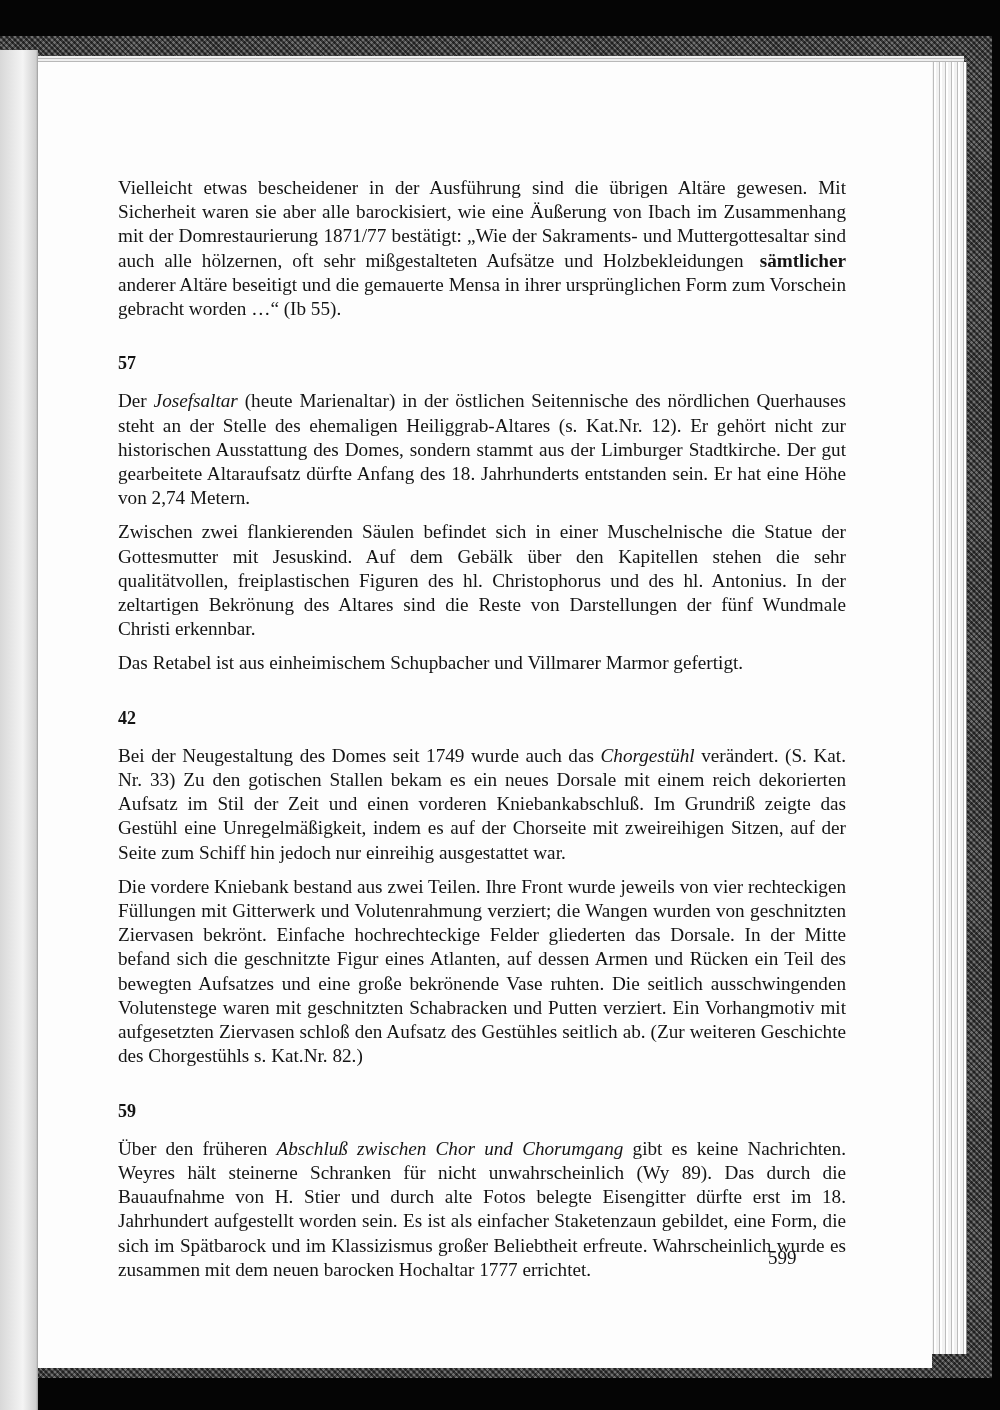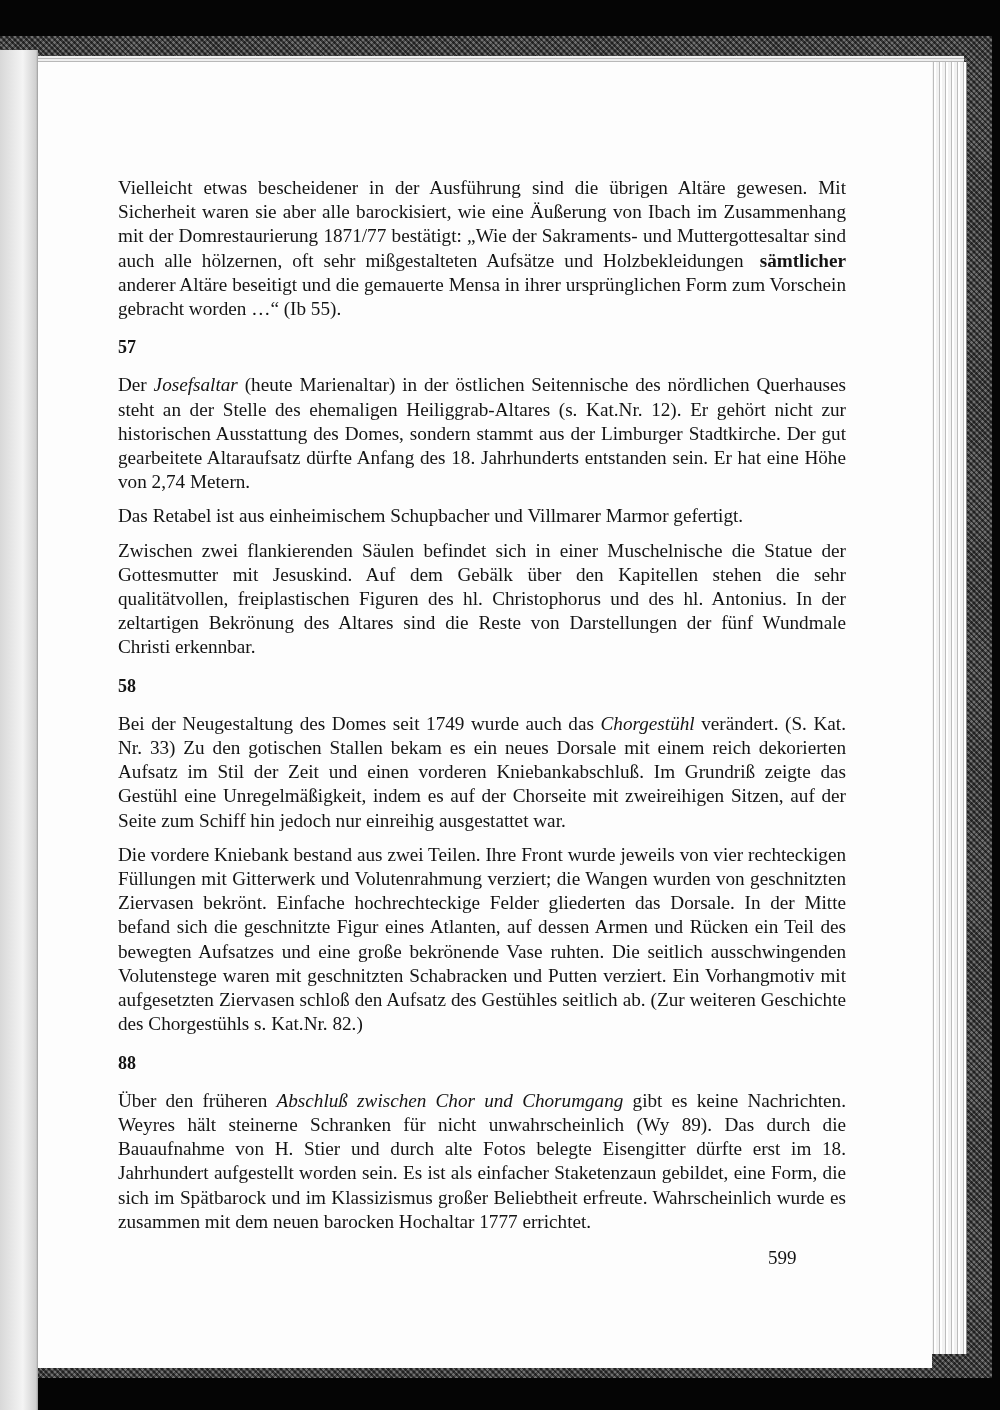--- a/index.html
+++ b/index.html
@@ -70,21 +70,21 @@
       line-height: 24.2px;
       color: #141414;
       text-align: justify;
       hyphens: manual;
     }
     .content p {
       margin: 0 0 10px 0;
     }
     .content .num {
       font-weight: bold;
-      margin: 14px 0 14px 0;
+      margin: 30px 0 14px 0;
       font-size: 18px;
     }
     .content em {
     }
     .content strong {
       font-weight: bold;
       margin-left: 6px;
     }
     .page-number {
       position: absolute;
@@ -102,25 +102,25 @@
 <div class="edges"></div>
 <div class="spine"></div>
 
 <div class="page">
   <div class="content">
 
     <p><span>Vielleicht etwas bescheidener in der Ausführung sind die übrigen Altäre gewesen. Mit Sicherheit waren sie aber alle barockisiert, wie eine Äußerung von Ibach im Zusam­menhang mit der Domrestaurierung 1871/77 bestätigt: „Wie der Sakraments- und Muttergottesaltar sind auch alle hölzernen, oft sehr mißgestalteten Aufsätze und Holz­bekleidungen </span><strong>sämtlicher</strong><span> anderer Altäre beseitigt und die gemauerte Mensa in ihrer ur­sprünglichen Form zum Vorschein gebracht worden …“ (Ib 55).</span></p>
 
     <div class="num">57</div>
     <p><span>Der </span><em>Josefsaltar</em><span> (heute Marienaltar) in der östlichen Seitennische des nördlichen Quer­hauses steht an der Stelle des ehemaligen Heiliggrab-Altares (s. Kat.Nr. 12). Er gehört nicht zur historischen Ausstattung des Domes, sondern stammt aus der Limburger Stadtkirche. Der gut gearbeitete Altaraufsatz dürfte Anfang des 18. Jahrhunderts ent­standen sein. Er hat eine Höhe von 2,74 Metern.</span></p>
+    <p>Zwischen zwei flankierenden Säulen befindet sich in einer Muschelnische die Statue der Gottesmutter mit Jesuskind. Auf dem Gebälk über den Kapitellen stehen die sehr qualitätvollen, freiplastischen Figuren des hl. Christophorus und des hl. Antonius. In der zeltartigen Bekrönung des Altares sind die Reste von Darstellungen der fünf Wundmale Christi erkennbar.</p>
     <p>Das Retabel ist aus einheimischem Schupbacher und Villmarer Marmor gefertigt.</p>
-    <p>Zwischen zwei flankierenden Säulen befindet sich in einer Muschelnische die Statue der Gottesmutter mit Jesuskind. Auf dem Gebälk über den Kapitellen stehen die sehr qualitätvollen, freiplastischen Figuren des hl. Christophorus und des hl. Antonius. In der zeltartigen Bekrönung des Altares sind die Reste von Darstellungen der fünf Wundmale Christi erkennbar.</p>
 
-    <div class="num">58</div>
+    <div class="num">42</div>
     <p><span>Bei der Neugestaltung des Domes seit 1749 wurde auch das </span><em>Chorgestühl</em><span> verändert. (S. Kat. Nr. 33) Zu den gotischen Stallen bekam es ein neues Dorsale mit einem reich dekorierten Aufsatz im Stil der Zeit und einen vorderen Kniebankabschluß. Im Grundriß zeigte das Gestühl eine Unregelmäßigkeit, indem es auf der Chorseite mit zweireihigen Sitzen, auf der Seite zum Schiff hin jedoch nur einreihig ausgestattet war.</span></p>
     <p>Die vordere Kniebank bestand aus zwei Teilen. Ihre Front wurde jeweils von vier rechteckigen Füllungen mit Gitterwerk und Volutenrahmung verziert; die Wangen wurden von geschnitzten Ziervasen bekrönt. Einfache hochrechteckige Felder glieder­ten das Dorsale. In der Mitte befand sich die geschnitzte Figur eines Atlanten, auf des­sen Armen und Rücken ein Teil des bewegten Aufsatzes und eine große bekrönende Vase ruhten. Die seitlich ausschwingenden Volutenstege waren mit geschnitzten Schabracken und Putten verziert. Ein Vorhangmotiv mit aufgesetzten Ziervasen schloß den Aufsatz des Gestühles seitlich ab. (Zur weiteren Geschichte des Chorgestühls s. Kat.Nr. 82.)</p>
 
-    <div class="num">88</div>
+    <div class="num">59</div>
     <p><span>Über den früheren </span><em>Abschluß zwischen Chor und Chorumgang</em><span> gibt es keine Nachrich­ten. Weyres hält steinerne Schranken für nicht unwahrscheinlich (Wy 89). Das durch die Bauaufnahme von H. Stier und durch alte Fotos belegte Eisengitter dürfte erst im 18. Jahrhundert aufgestellt worden sein. Es ist als einfacher Staketenzaun gebildet, eine Form, die sich im Spätbarock und im Klassizismus großer Beliebtheit erfreute. Wahrscheinlich wurde es zusammen mit dem neuen barocken Hochaltar 1777 errich­tet.</span></p>
 
   </div>
   <div class="page-number">599</div>
 </div>
 
 </body></html>

